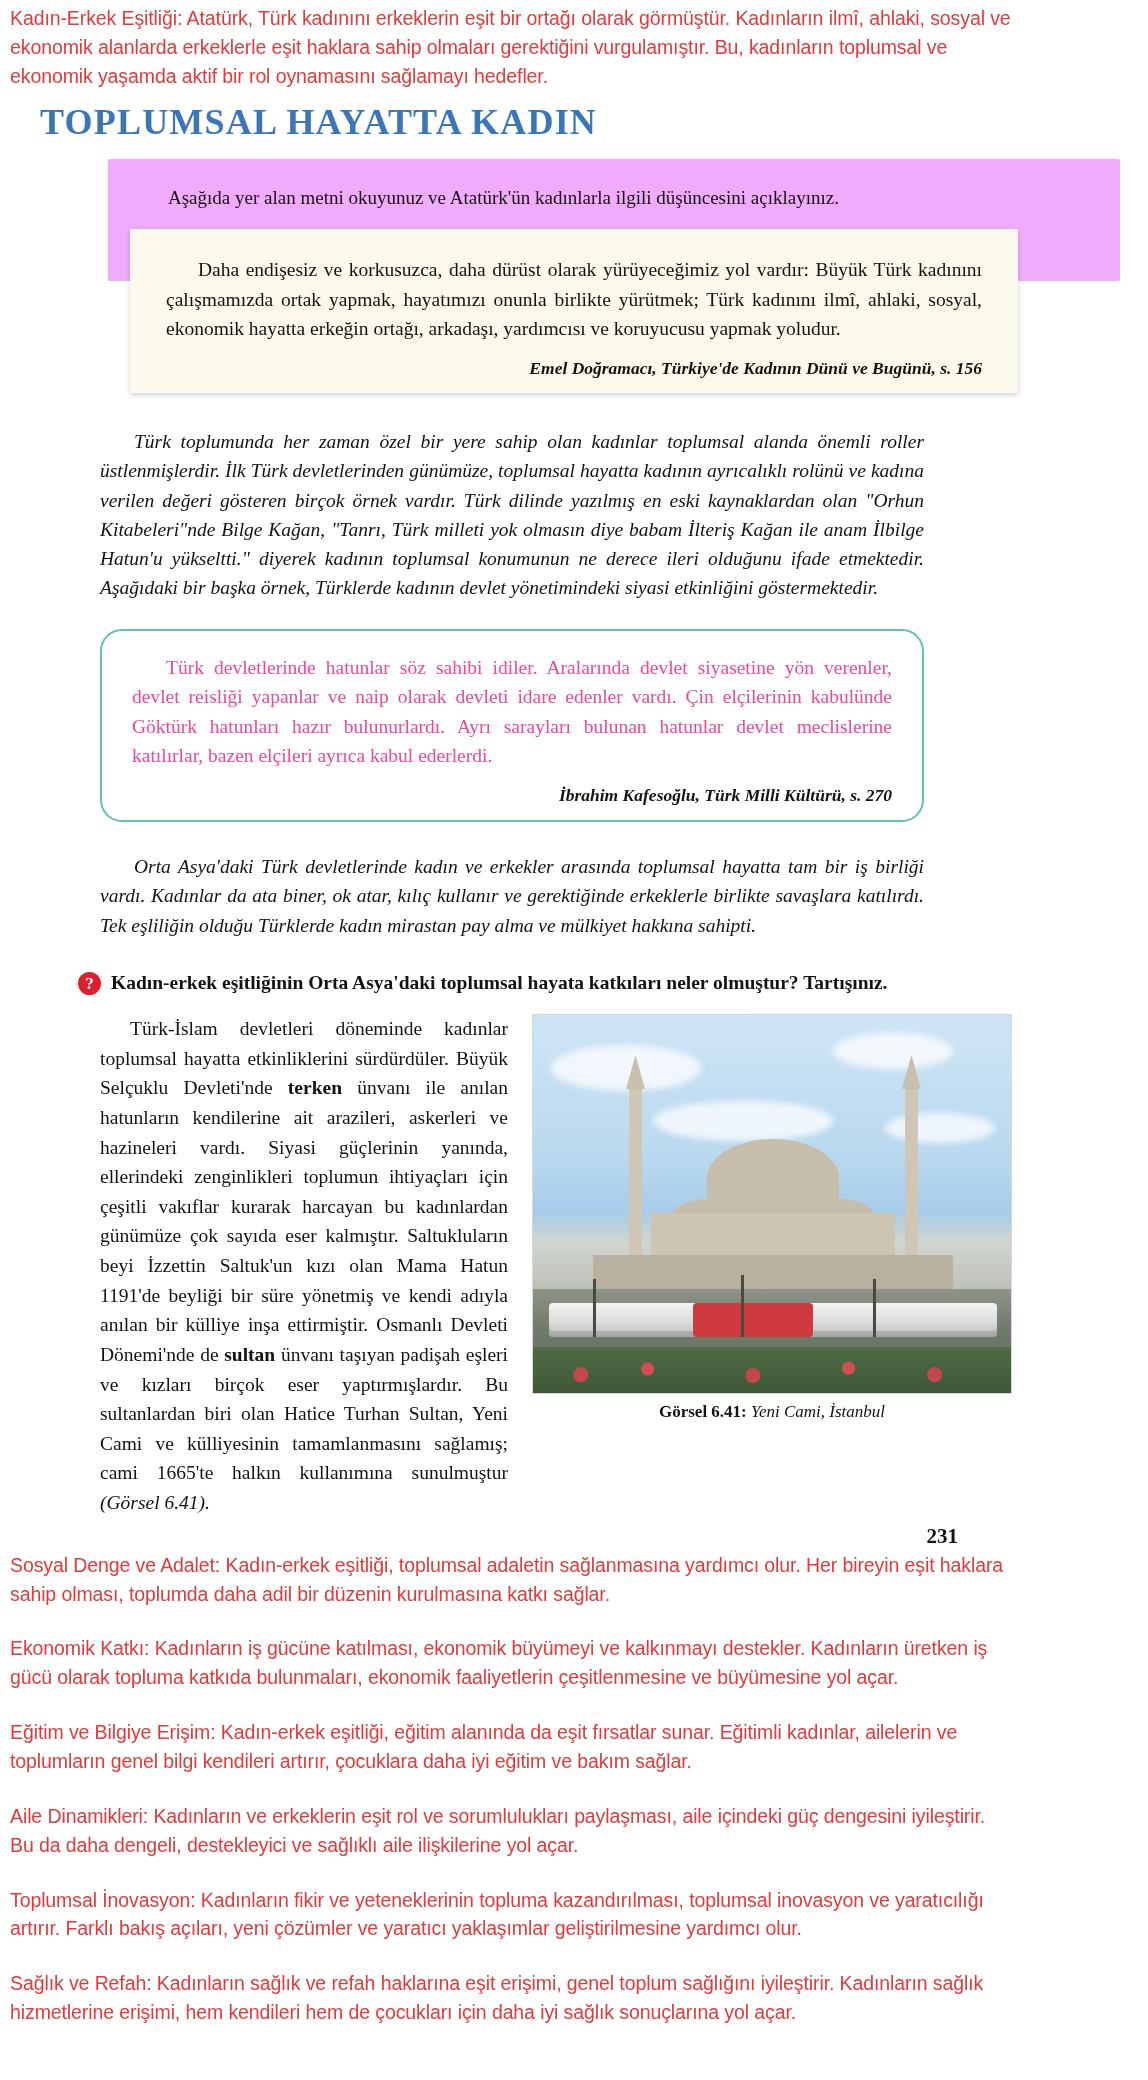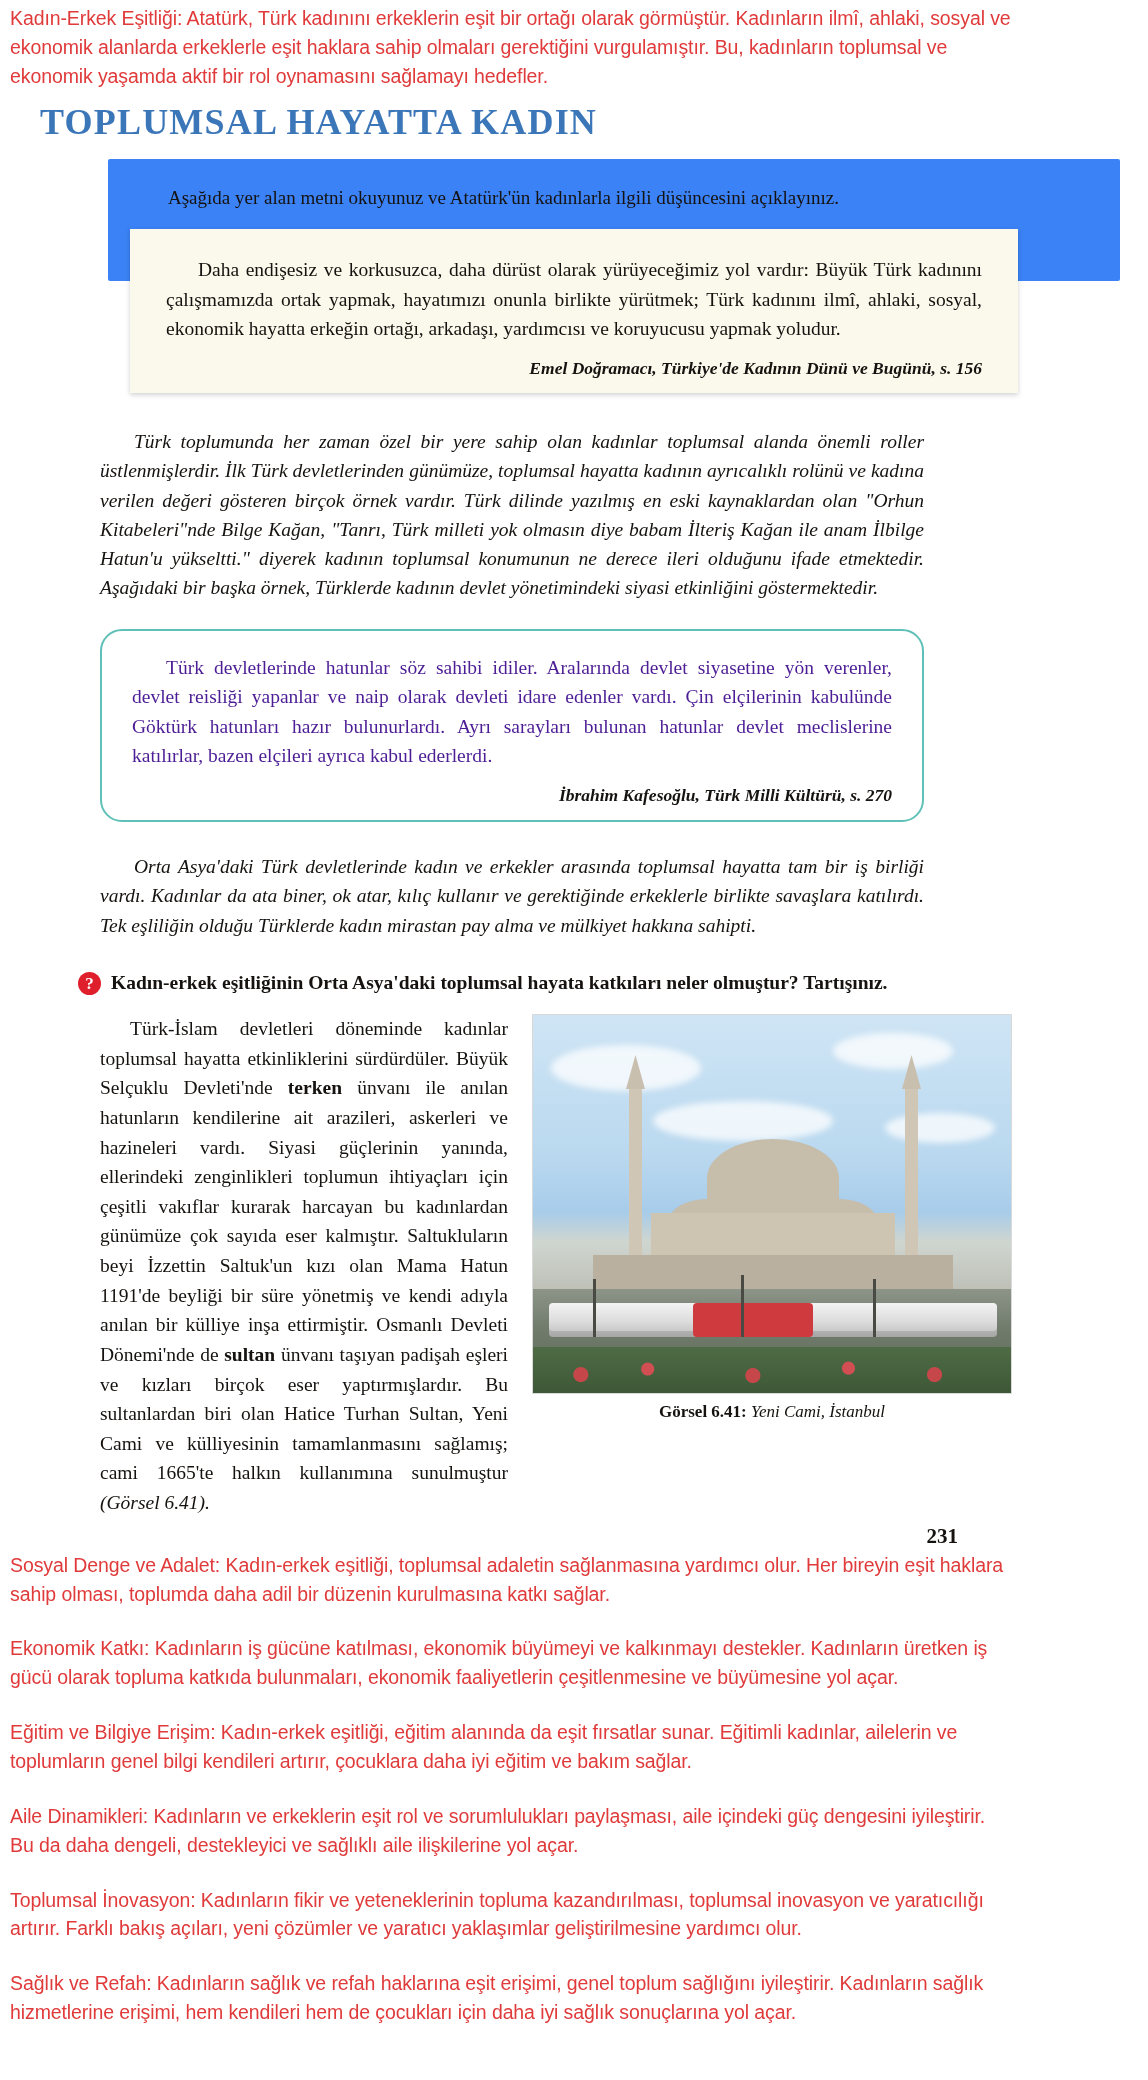--- a/index.html
+++ b/index.html
@@ -47,21 +47,21 @@
     font-size: 36px;
     letter-spacing: 1.2px;
     margin: 8px 0 2px 0;
     padding-left: 40px;
   }
 
   
   .pink-band {
     position: relative;
     margin: 16px 0 0 0;
-    background: #3b82f6;
+    background: #f0abfc;
     padding: 26px 50px 70px 60px;
     min-height: 60px;
     box-sizing: border-box;
     width: 1012px;
     margin-left: 108px;
     border-radius: 2px;
   }
   .pink-band .activity-text {
     font-size: 19px;
     line-height: 1.4;
@@ -117,21 +117,21 @@
     border-radius: 22px;
     padding: 22px 30px 14px 30px;
     box-sizing: border-box;
   }
   .teal-box p {
     margin: 0;
     font-size: 19.5px;
     line-height: 1.52;
     text-align: justify;
     text-indent: 34px;
-    color: #4c1d95;
+    color: #ec4899;
   }
 
   
   .question-row {
     display: flex;
     align-items: flex-start;
     gap: 10px;
     margin: 30px 100px 18px 78px;
   }
   .q-badge {

